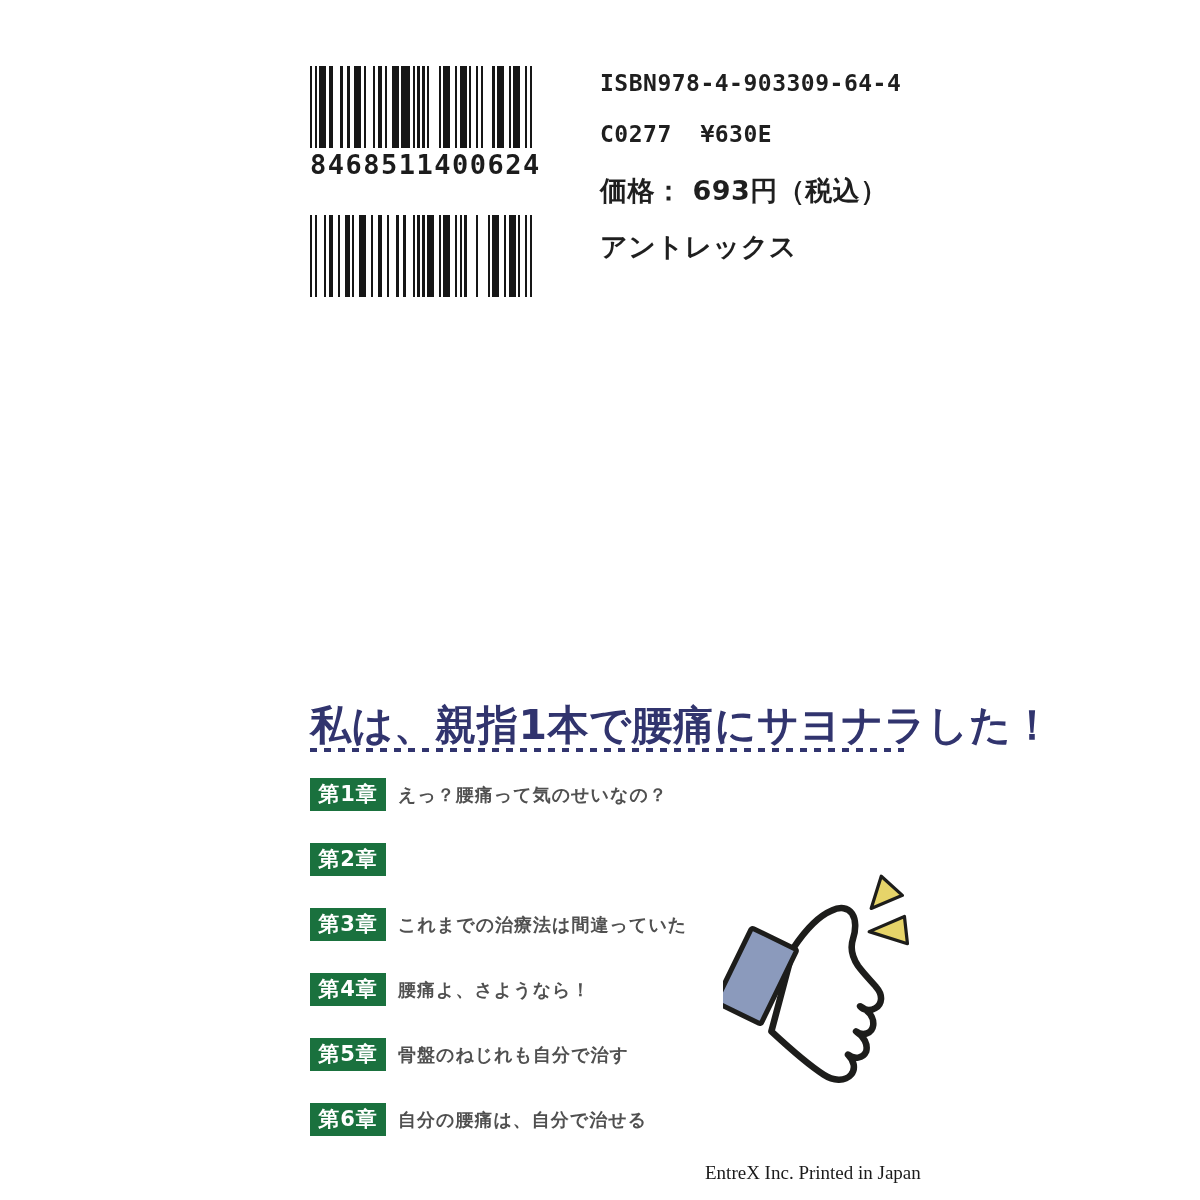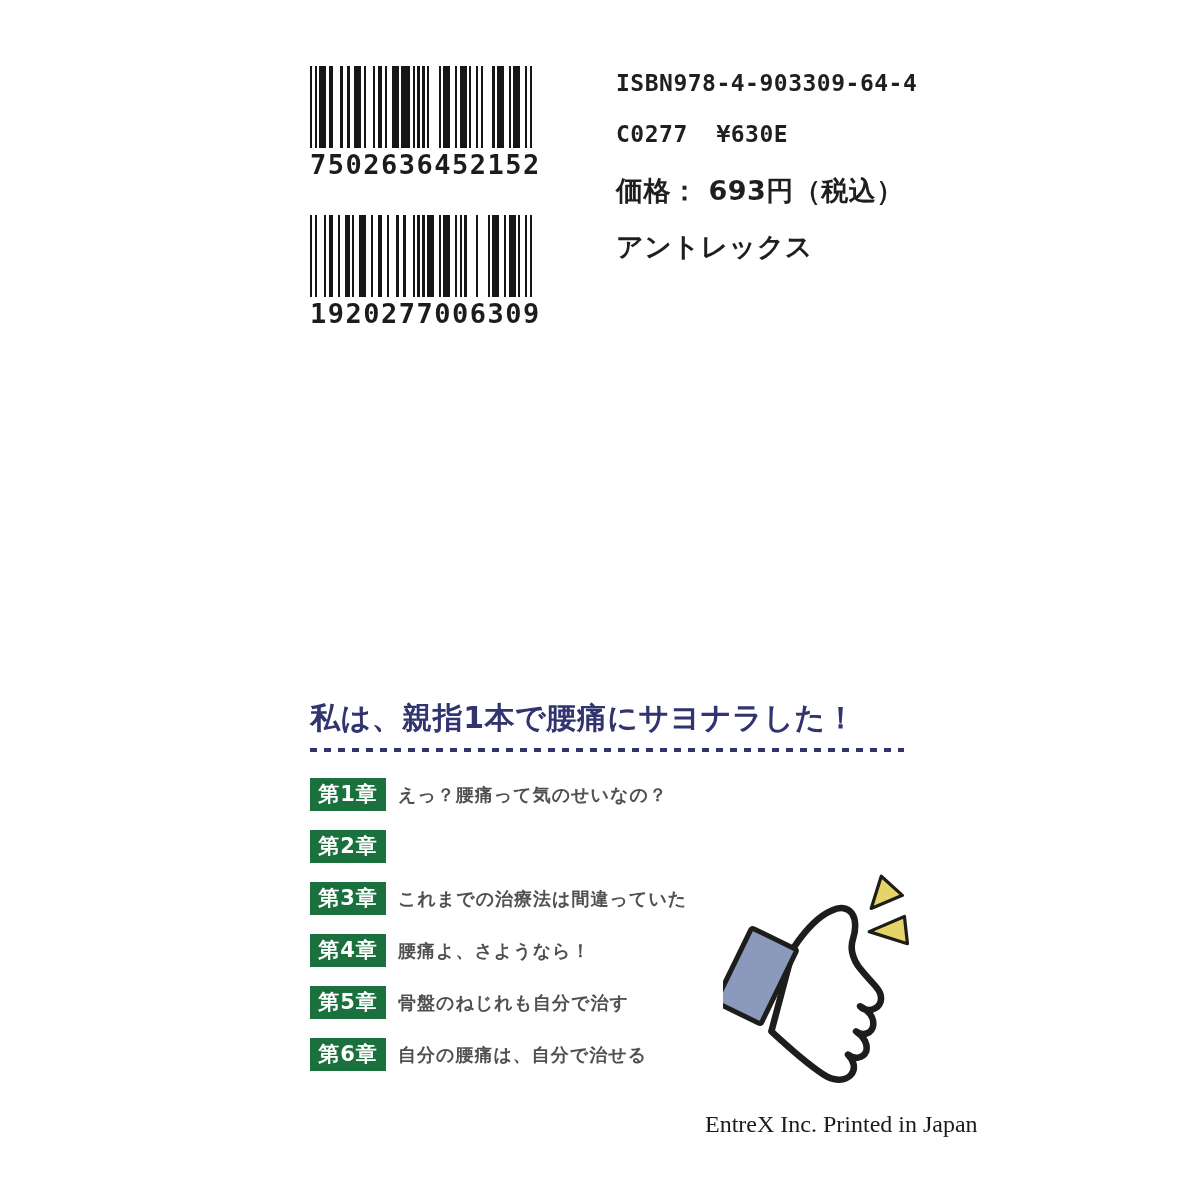--- a/index.html
+++ b/index.html
@@ -44,21 +44,21 @@
   
   .colophon {
     position: absolute;
     left: 600px;
     top: 70px;
     width: 420px;
     color: #1f1f1f;
   }
   .colophon-line {
     position: absolute;
-    left: 16px;
+    left: 0;
     white-space: pre;
   }
   .mono-line {
     font-family: "DejaVu Sans Mono", "Liberation Mono", monospace;
     font-weight: bold;
     font-size: 23px;
     letter-spacing: 0.5px;
   }
   .jp-line {
     font-weight: bold;
@@ -69,21 +69,21 @@
   .line-codeprice { top: 51px; text-align: center; }
   .line-price     { top: 103px; }
   .line-publisher { top: 159px; }
 
   
   .headline {
     position: absolute;
     left: 310px;
     top: 698px;
     width: 640px;
-    font-size: 30px;
+    font-size: 41px;
     font-weight: bold;
     letter-spacing: 0.5px;
     color: var(--navy, #31346e);
     white-space: nowrap;
   }
   .dashed-rule {
     position: absolute;
     left: 310px;
     top: 748px;
     width: 594px;
@@ -93,21 +93,21 @@
       var(--navy, #31346e) 0px, var(--navy, #31346e) 7px,
       transparent 7px, transparent 14px
     );
   }
   .chapter-list {
     position: absolute;
     left: 310px;
     top: 778px;
     display: flex;
     flex-direction: column;
-    gap: 19px;
+    gap: 32px;
   }
   .chapter-row {
     display: flex;
     align-items: center;
     height: 33px;
   }
   .chapter-badge {
     flex: 0 0 auto;
     width: 76px;
     height: 33px;
@@ -153,23 +153,23 @@
     fill: var(--yellow, #e6d469);
     stroke: var(--ink, #1d1d1b);
     stroke-width: 3.2;
     stroke-linejoin: round;
   }
 
   
   .imprint {
     position: absolute;
     left: 705px;
-    top: 1111px;
+    top: 1162px;
     font-family: "Liberation Serif", "DejaVu Serif", serif;
-    font-size: 24px;
+    font-size: 19px;
     color: #1b1b1b;
     white-space: nowrap;
   }
 </style>
 </head>
 <body>
 
 <div class="page">
 
   <div class="barcode-block first">
@@ -198,21 +198,21 @@
         <rect x="68" y="0" width="1" height="30"></rect>
         <rect x="71" y="0" width="1" height="30"></rect>
         <rect x="73" y="0" width="1" height="30"></rect>
         <rect x="78" y="0" width="1" height="30"></rect>
         <rect x="80" y="0" width="3" height="30"></rect>
         <rect x="85" y="0" width="1" height="30"></rect>
         <rect x="87" y="0" width="3" height="30"></rect>
         <rect x="92" y="0" width="1" height="30"></rect>
         <rect x="94" y="0" width="1" height="30"></rect>
       </svg>
-    <div class="barcode-label">7502636452152</div>
+    <div class="barcode-label">8468511400624</div>
   </div>
 
   <div class="barcode-block second">
     <svg class="barcode-bars" viewBox="0 0 95 30" preserveAspectRatio="none" shape-rendering="crispEdges" xmlns="http://www.w3.org/2000/svg">
         <rect x="0" y="0" width="1" height="30"></rect>
         <rect x="2" y="0" width="1" height="30"></rect>
         <rect x="6" y="0" width="1" height="30"></rect>
         <rect x="8" y="0" width="2" height="30"></rect>
         <rect x="12" y="0" width="1" height="30"></rect>
         <rect x="15" y="0" width="2" height="30"></rect>
@@ -234,21 +234,20 @@
         <rect x="66" y="0" width="1" height="30"></rect>
         <rect x="71" y="0" width="1" height="30"></rect>
         <rect x="76" y="0" width="1" height="30"></rect>
         <rect x="78" y="0" width="3" height="30"></rect>
         <rect x="83" y="0" width="1" height="30"></rect>
         <rect x="85" y="0" width="3" height="30"></rect>
         <rect x="89" y="0" width="1" height="30"></rect>
         <rect x="92" y="0" width="1" height="30"></rect>
         <rect x="94" y="0" width="1" height="30"></rect>
       </svg>
-    <div class="barcode-label">1920277006309</div>
   </div>
 
   <div class="colophon">
     <div class="colophon-line mono-line line-isbn">ISBN978-4-903309-64-4</div>
     <div class="colophon-line mono-line line-codeprice">C0277  ¥630E</div>
     <div class="colophon-line jp-line line-price">価格： 693円（税込）</div>
     <div class="colophon-line jp-line line-publisher">アントレックス</div>
   </div>
 
   <div class="headline">私は、親指1本で腰痛にサヨナラした！</div>

